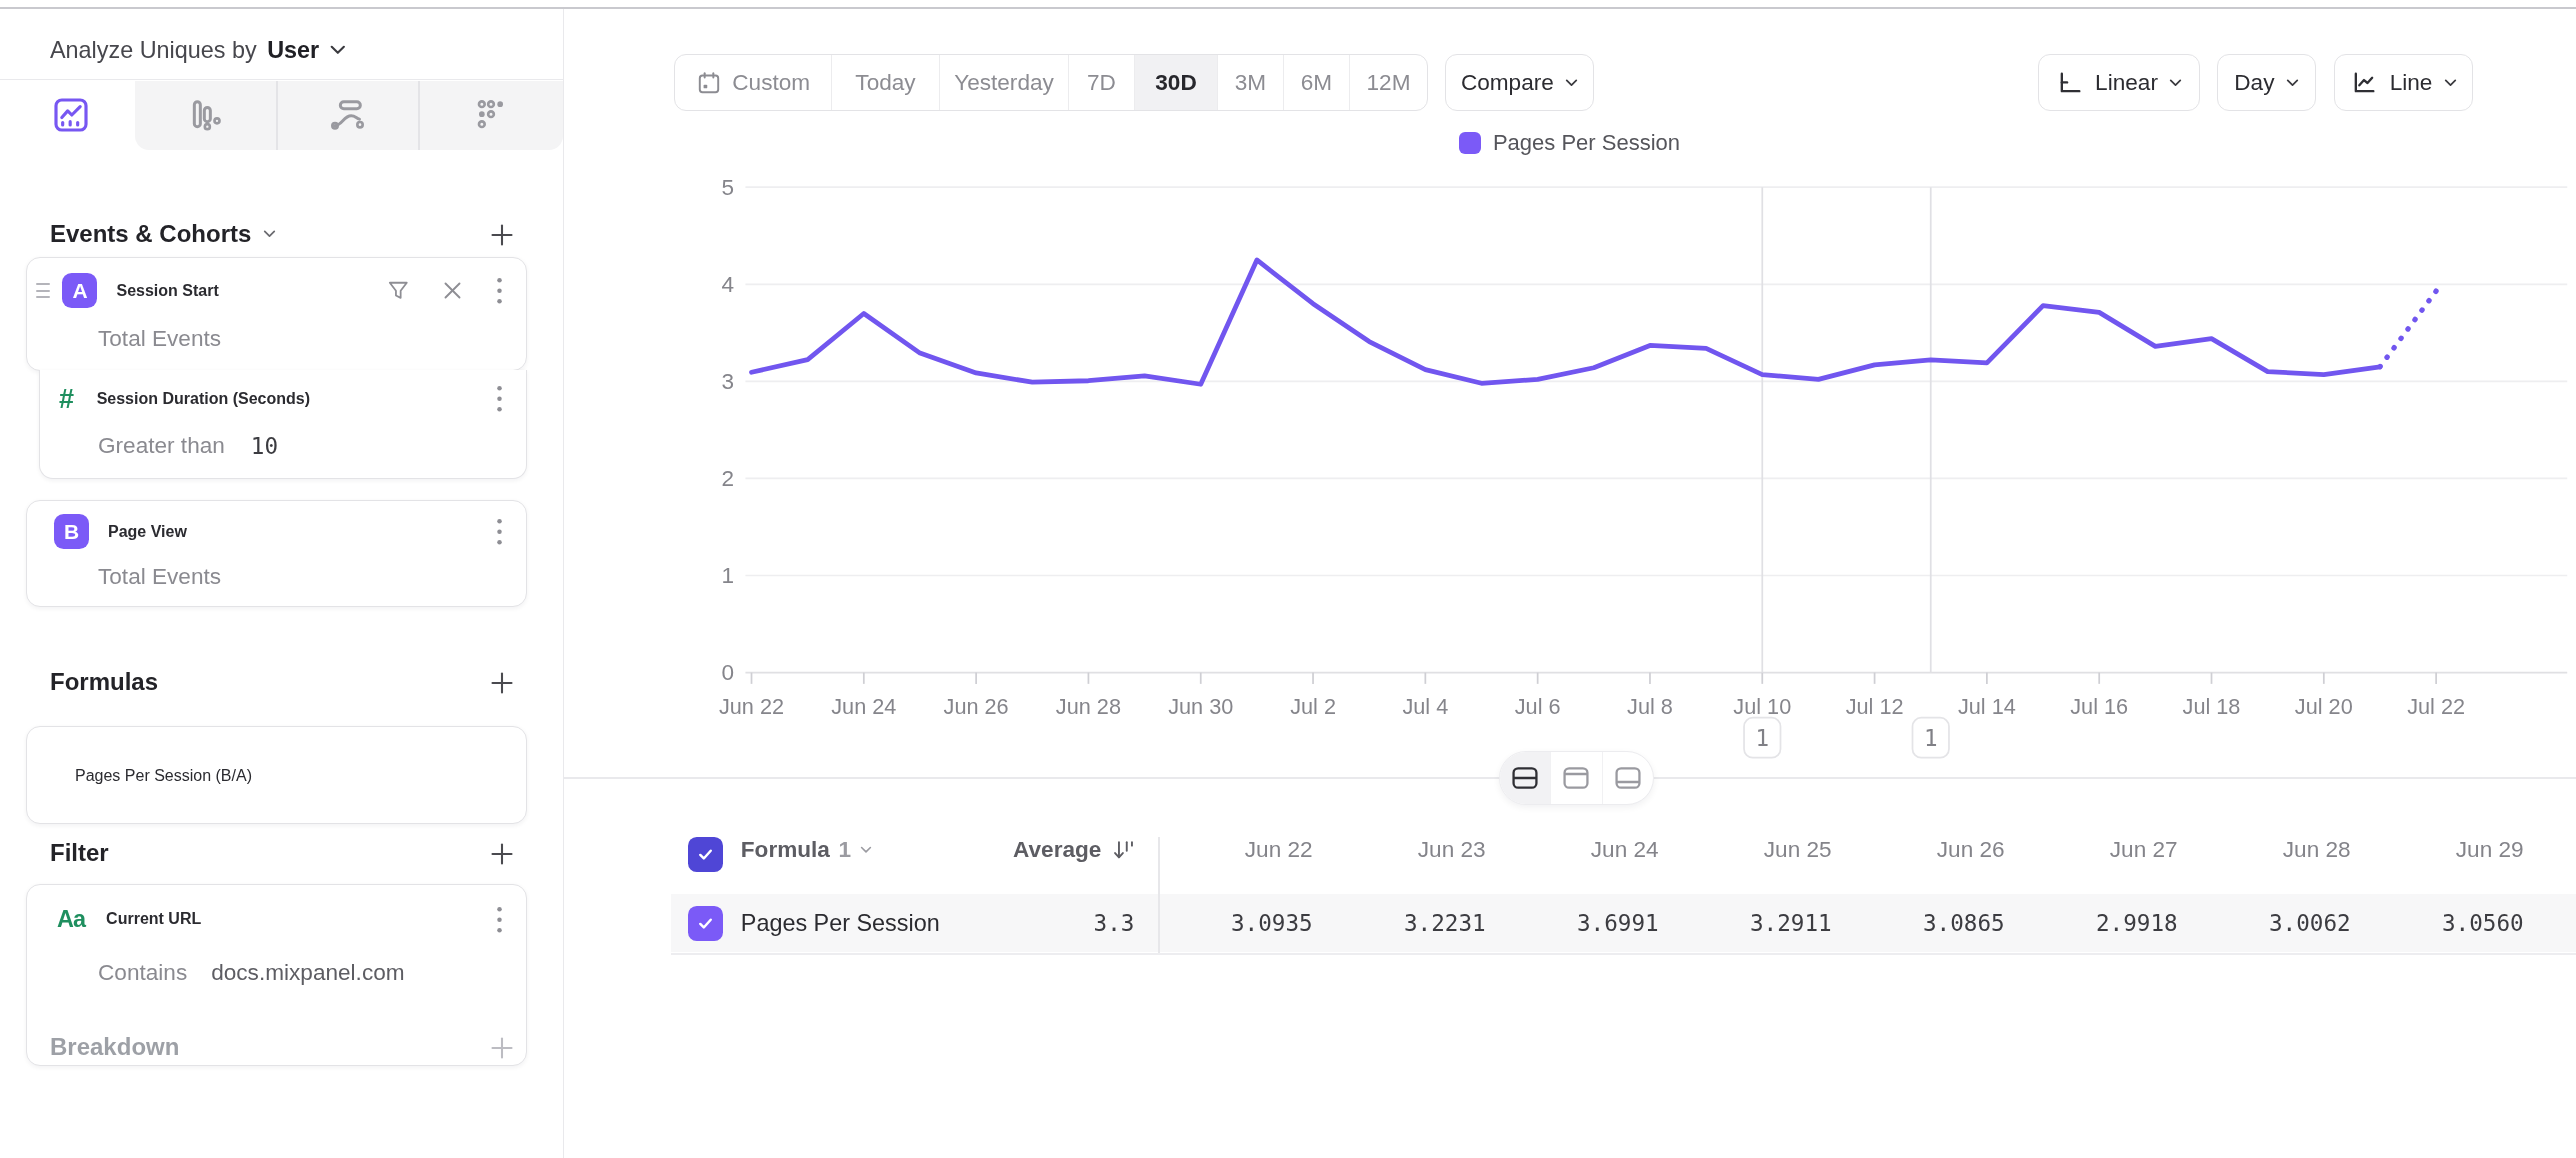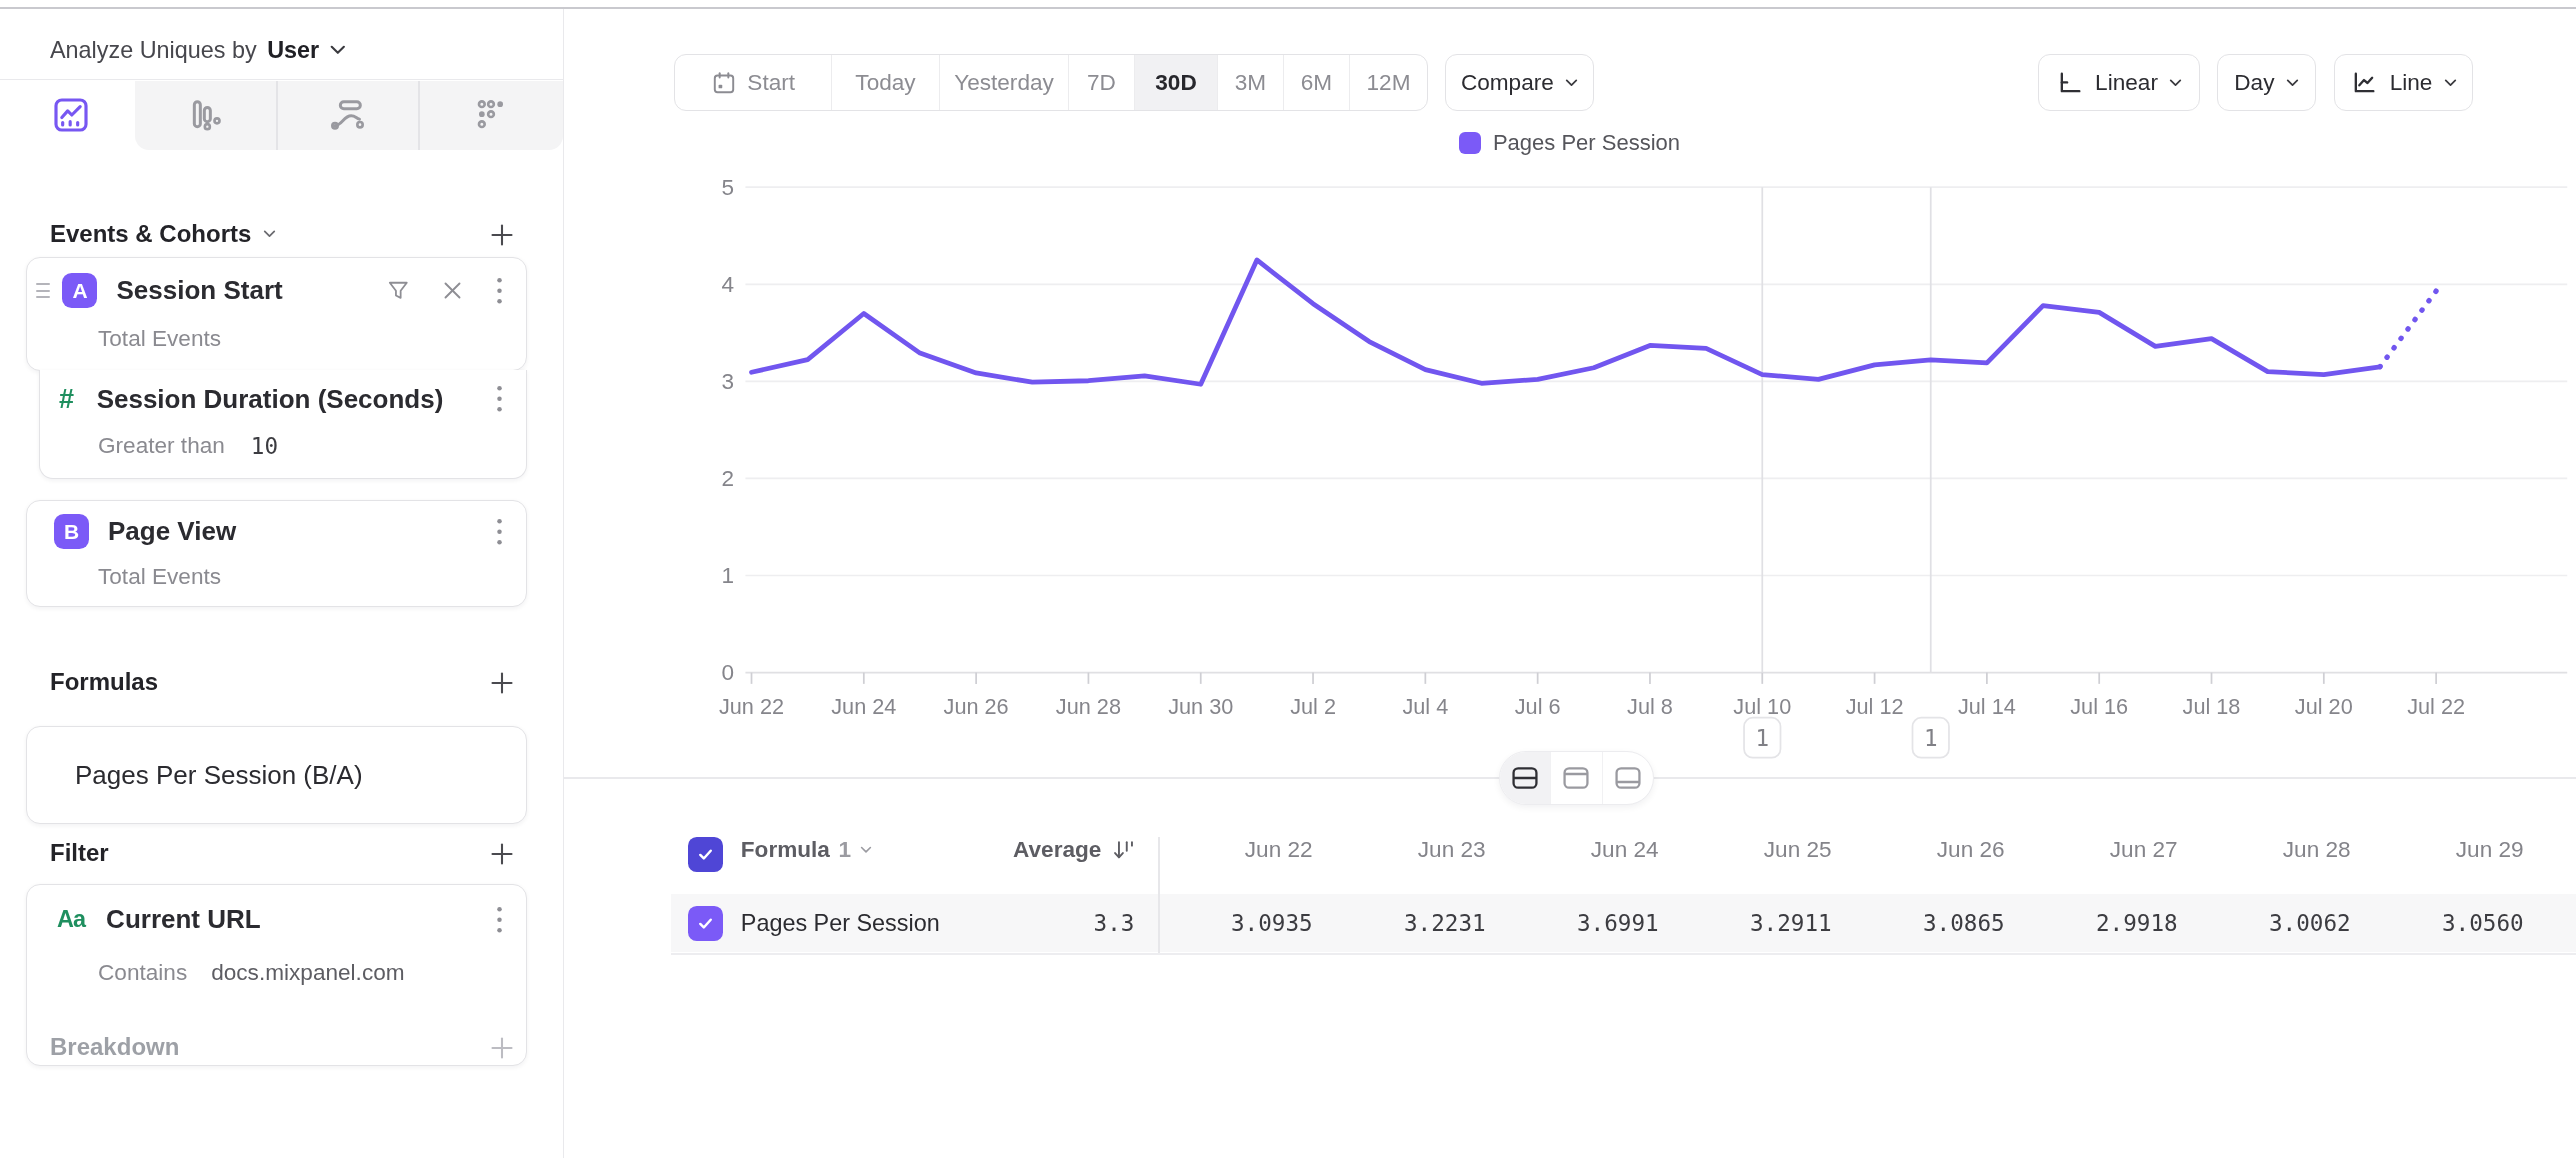--- a/index.html
+++ b/index.html
@@ -27,21 +27,21 @@
   .tab-sep{position:absolute;top:0;width:1.7px;height:69px;background:#e4e4e7;}
 
   .section-head{position:absolute;left:50px;width:465px;height:43px;display:flex;align-items:flex-end;}
   .section-title{font-size:24px;font-weight:700;color:#232328;display:flex;align-items:center;gap:12px;}
   .section-head .spacer{flex:1;}
   .muted-title{color:#9da0a6;}
 
   .card{position:absolute;left:26px;width:501px;background:#fff;border:1.7px solid var(--border);border-radius:14px;box-shadow:0 1.7px 4.3px rgba(25,25,40,.05);}
   .card-row{position:absolute;left:0;right:0;display:flex;align-items:center;}
   .badge{width:35px;height:35px;border-radius:9.6px;background:var(--accent);color:#fff;font-size:21px;font-weight:700;display:flex;align-items:center;justify-content:center;}
-  .card-title{font-size:26px;font-weight:600;color:#2b2b30;}
+  .card-title{font-size:16px;font-weight:600;color:#2b2b30;}
   .card-sub{font-size:22.6px;color:#8a8a90;}
   .cond-val{font-size:22.6px;color:#3c3c41;}
   .row-icons{display:flex;align-items:center;gap:33px;margin-left:auto;padding-right:22.6px;}
   .drag{display:flex;flex-direction:column;gap:4.3px;width:14.8px;}
   .drag i{height:2.2px;background:#b4b4ba;border-radius:1.7px;}
   .hash{color:var(--green);font-size:27px;font-weight:700;}
   .aa{color:var(--green);font-size:23.4px;font-weight:700;letter-spacing:-0.9px;}
 
   
   .btn{position:absolute;top:54px;height:57px;background:#fff;border:1.7px solid var(--border);border-radius:12px;display:flex;align-items:center;justify-content:center;gap:11.3px;font-size:22.6px;color:#2c2c31;font-weight:500;cursor:pointer;}
@@ -264,21 +264,21 @@
   </aside>
 
   <div class="seg">
     <div class="seg-cell" style="width:156px">
       <svg width="26" height="26" viewBox="0 0 24 24">
         <rect x="3.5" y="5" width="17" height="15.5" rx="2.5" fill="none" stroke="#8c8c92" stroke-width="1.8"></rect>
         <line x1="8" y1="3" x2="8" y2="7" stroke="#8c8c92" stroke-width="1.8" stroke-linecap="round"></line>
         <line x1="16" y1="3" x2="16" y2="7" stroke="#8c8c92" stroke-width="1.8" stroke-linecap="round"></line>
         <rect x="7" y="13.5" width="3.4" height="3.4" rx="0.8" fill="#8c8c92"></rect>
       </svg>
-      <span>Start</span>
+      <span>Custom</span>
     </div>
     <div class="seg-cell" style="width:108px">
         <span>Today</span>
       </div>
     <div class="seg-cell" style="width:129px">
         <span>Yesterday</span>
       </div>
     <div class="seg-cell" style="width:66px">
         <span>7D</span>
       </div>

